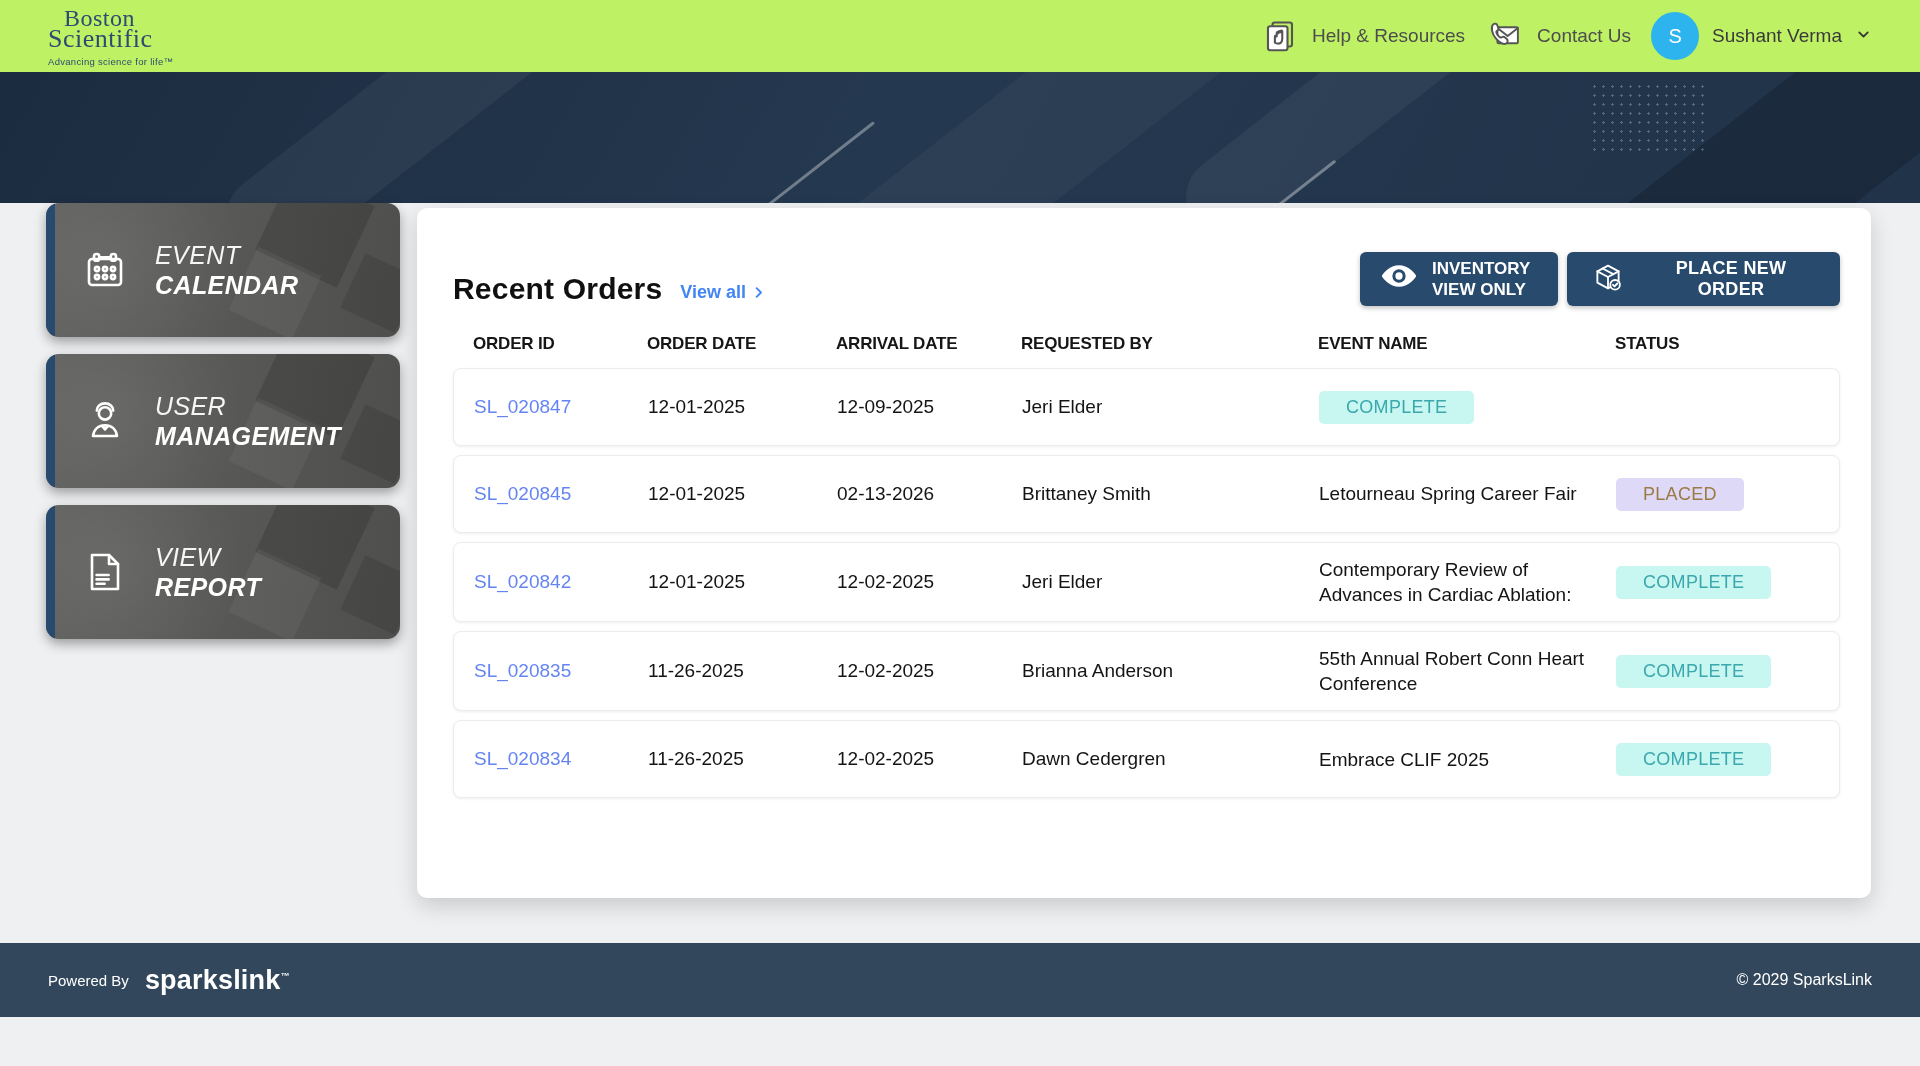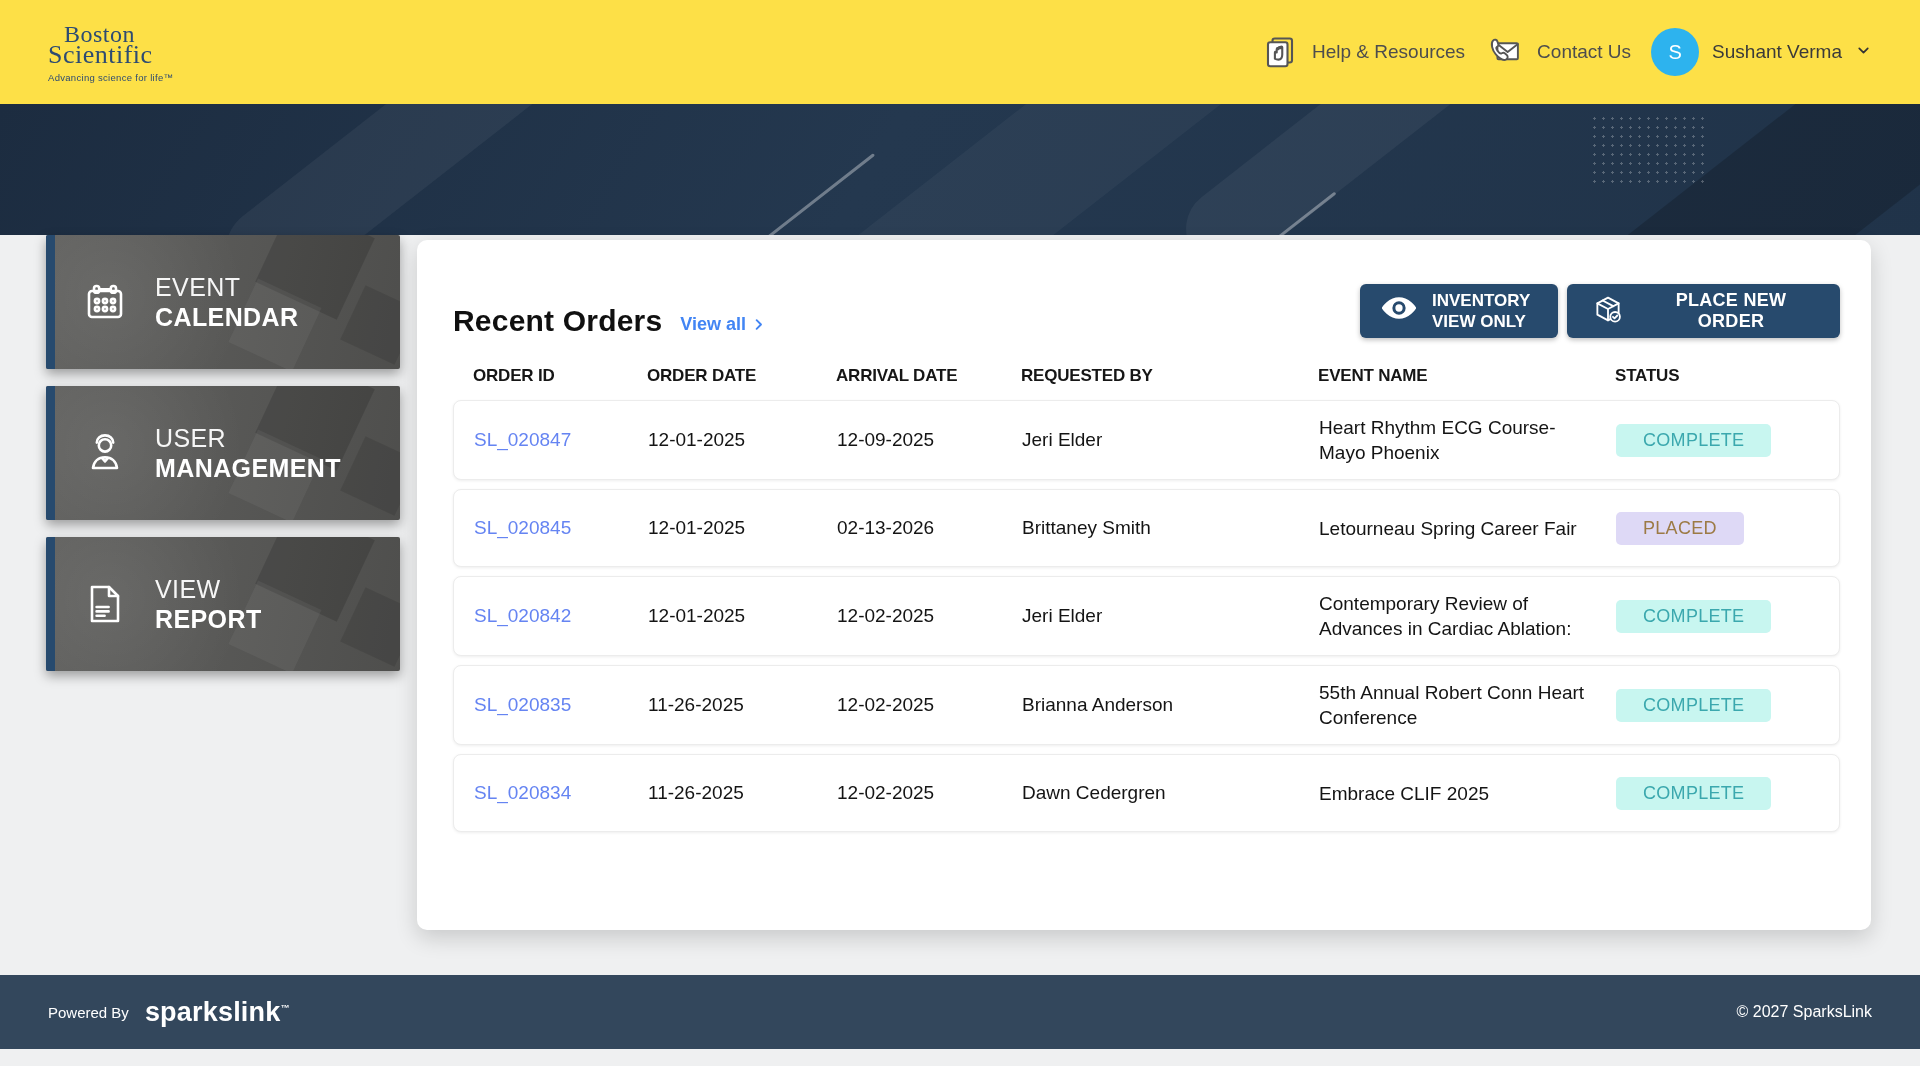--- a/index.html
+++ b/index.html
@@ -1,20 +1,20 @@
 <!DOCTYPE html>
 <html><head>
 <meta charset="utf-8">
 <style>
   * { margin:0; padding:0; box-sizing:border-box; }
   html,body { width:1920px; height:1066px; overflow:hidden; }
   body { font-family:"Liberation Sans", sans-serif; background:#eff0f1; }
 
   
-  .topbar { height:104px; background:#fde047; display:flex; align-items:center;
+  .topbar { height:72px; background:#bef264; display:flex; align-items:center;
             justify-content:space-between; padding:0 48px; position:relative; z-index:5; }
   .logo { color:#2d4b72; font-family:"Liberation Serif", serif; line-height:1; cursor:default; }
   .logo .l1 { font-size:24px; margin-left:16px; letter-spacing:0.5px; }
   .logo .l2 { font-size:26px; margin-top:-4px; letter-spacing:0.5px; }
   .logo .tagline { font-family:"Liberation Sans", sans-serif; font-size:9.5px; color:#2d4b72; margin-top:5px; letter-spacing:0.3px; }
   .topnav { display:flex; align-items:center; gap:20px; }
   .navitem { display:flex; align-items:center; gap:14px; font-size:19px; color:#4d4d4d; cursor:pointer; }
   .navitem svg { display:block; }
   .userchip { display:flex; align-items:center; gap:13px; cursor:pointer; }
   .avatar { width:48px; height:48px; border-radius:50%; background:#2db3ee; color:#fff;
@@ -34,22 +34,22 @@
   .t1 { left:740px; top:95px; } .t2 { left:1255px; top:115px; width:90px; }
   .dots { position:absolute; right:210px; top:10px; width:120px; height:70px; opacity:.5;
           background-image:radial-gradient(rgba(255,255,255,0.5) 1px, transparent 1.4px); background-size:9px 9px; }
 
   
   .content { height:740px; background:#eff0f1; position:relative; }
   .content-inner { display:flex; align-items:flex-start; margin-top:-37px; position:relative; z-index:3; padding-left:46px; }
 
   
   .tiles { width:354px; display:flex; flex-direction:column; gap:17px; flex:none; }
-  .tile { height:134px; display:flex; background:#595957; border-radius:2px; overflow:hidden;
-          box-shadow:0 5px 12px rgba(0,0,0,0.35); cursor:pointer; position:relative; }
+  .tile { height:134px; display:flex; background:#595957; border-radius:13px; overflow:hidden;
+          box-shadow:0 5px 12px rgba(0,0,0,0.35); cursor:pointer; position:relative;font-style:italic; }
   .tile-bar { width:9px; background:#274a6e; flex:none; position:relative; z-index:2; }
   .tile-body { flex:1; display:flex; align-items:center; padding-left:26px; position:relative; z-index:2; }
   .tile-tex { position:absolute; inset:0; z-index:1;
         background:
           radial-gradient(circle at 18% 45%, rgba(255,255,255,0.07), transparent 45%),
           linear-gradient(100deg, rgba(255,255,255,0.05), rgba(0,0,0,0.12));
   }
   .tile-sq { position:absolute; background:rgba(255,255,255,0.05); transform:rotate(25deg); z-index:1; }
   .q1 { width:90px; height:90px; right:40px; top:-20px; background:rgba(0,0,0,0.14); }
   .q2 { width:70px; height:70px; right:90px; top:55px; }
@@ -274,21 +274,20 @@
         <span class="th">EVENT NAME</span>
         <span class="th">STATUS</span>
       </div>
 
       <div class="tbody">
         <div class="trow">
           <span class="td oid">SL_020847</span>
           <span class="td">12-01-2025</span>
           <span class="td">12-09-2025</span>
           <span class="td">Jeri Elder</span>
-          <span class="td event">Heart Rhythm ECG Course-Mayo Phoenix</span>
           <span>
             <span class="badge complete">COMPLETE</span>
           </span>
         </div>
 
         <div class="trow">
           <span class="td oid">SL_020845</span>
           <span class="td">12-01-2025</span>
           <span class="td">02-13-2026</span>
           <span class="td">Brittaney Smith</span>
@@ -334,14 +333,14 @@
 
     </div>
   </div>
 </div>
 
 <div class="footer">
   <div class="powered">
     <span class="pby">Powered By</span>
     <span class="brand"><span>sparkslink</span><sup>™</sup></span>
   </div>
-  <span class="copyright">© 2027 SparksLink</span>
+  <span class="copyright">© 2029 SparksLink</span>
 </div>
 
 </body></html>

